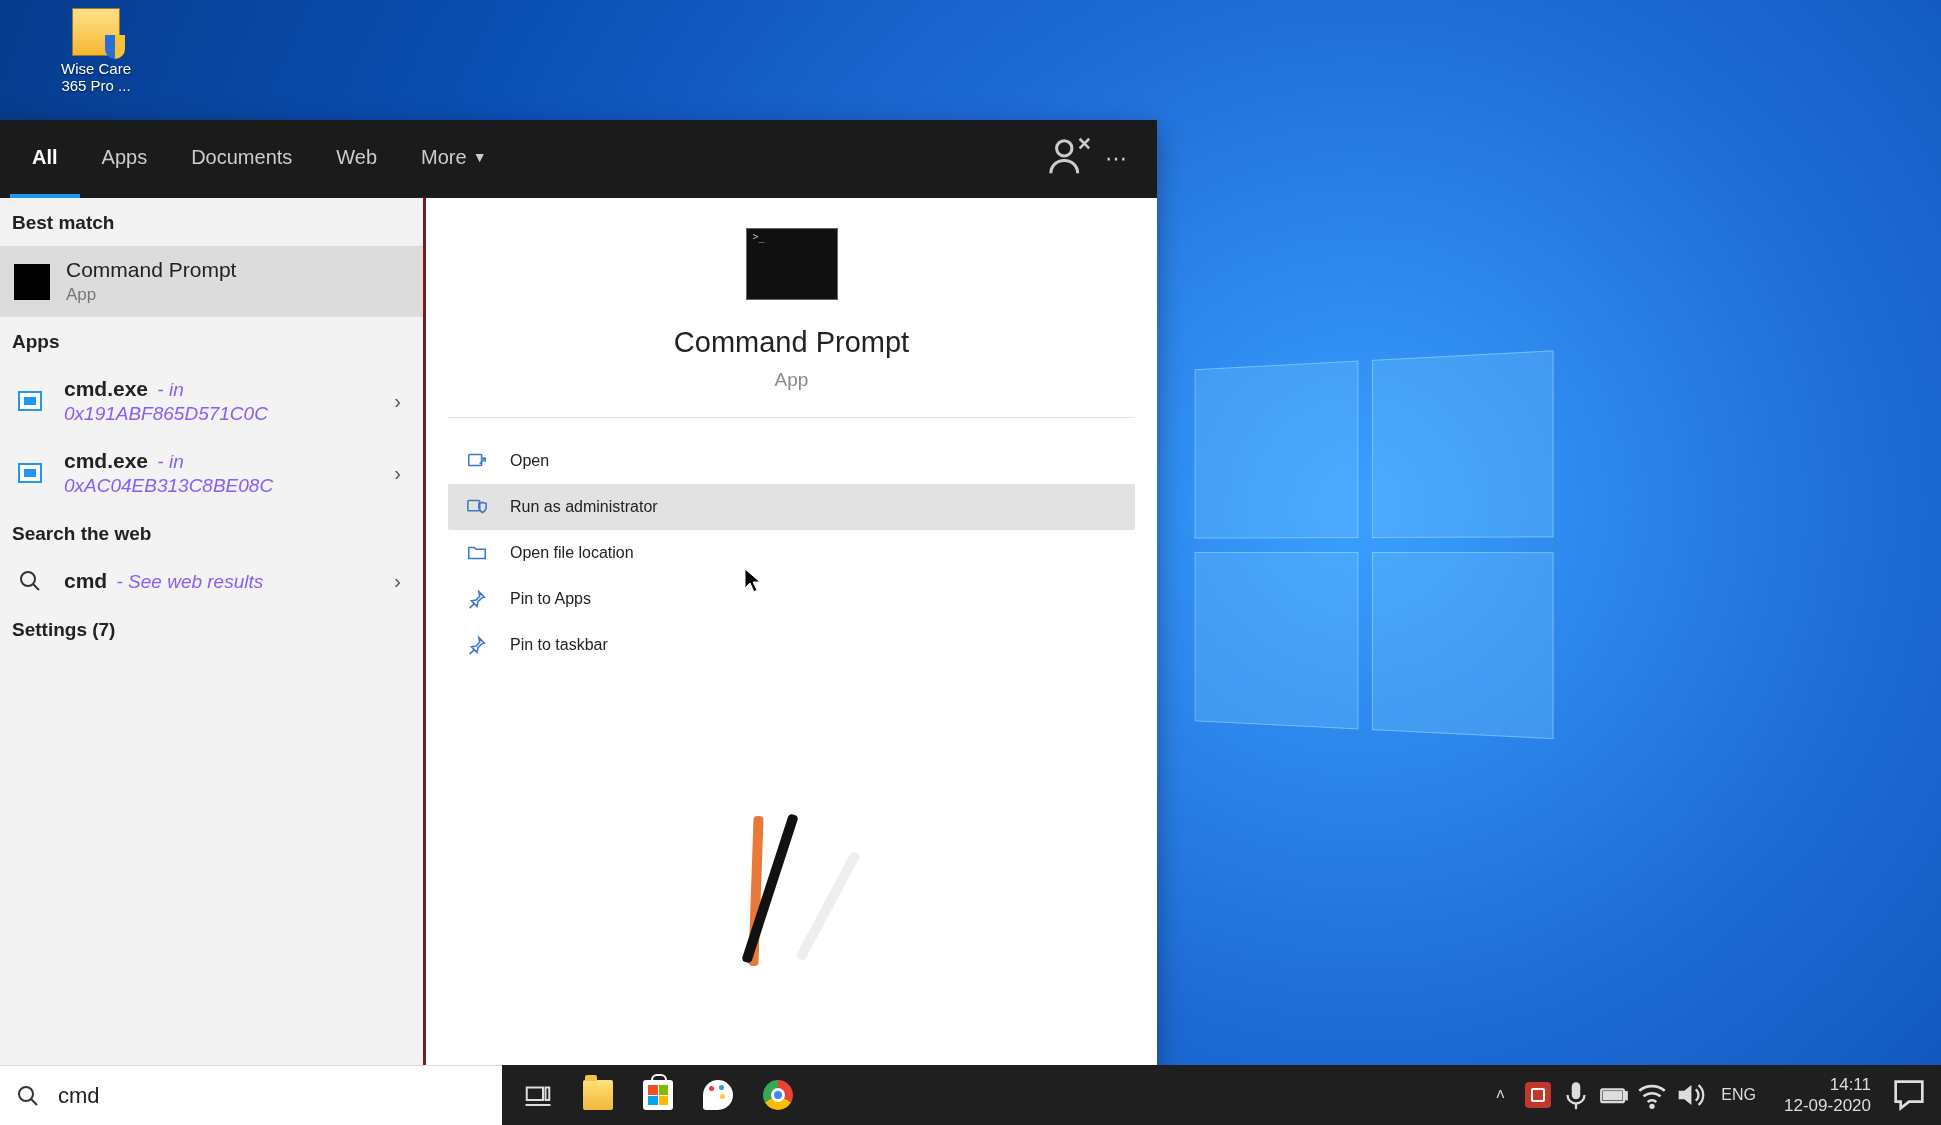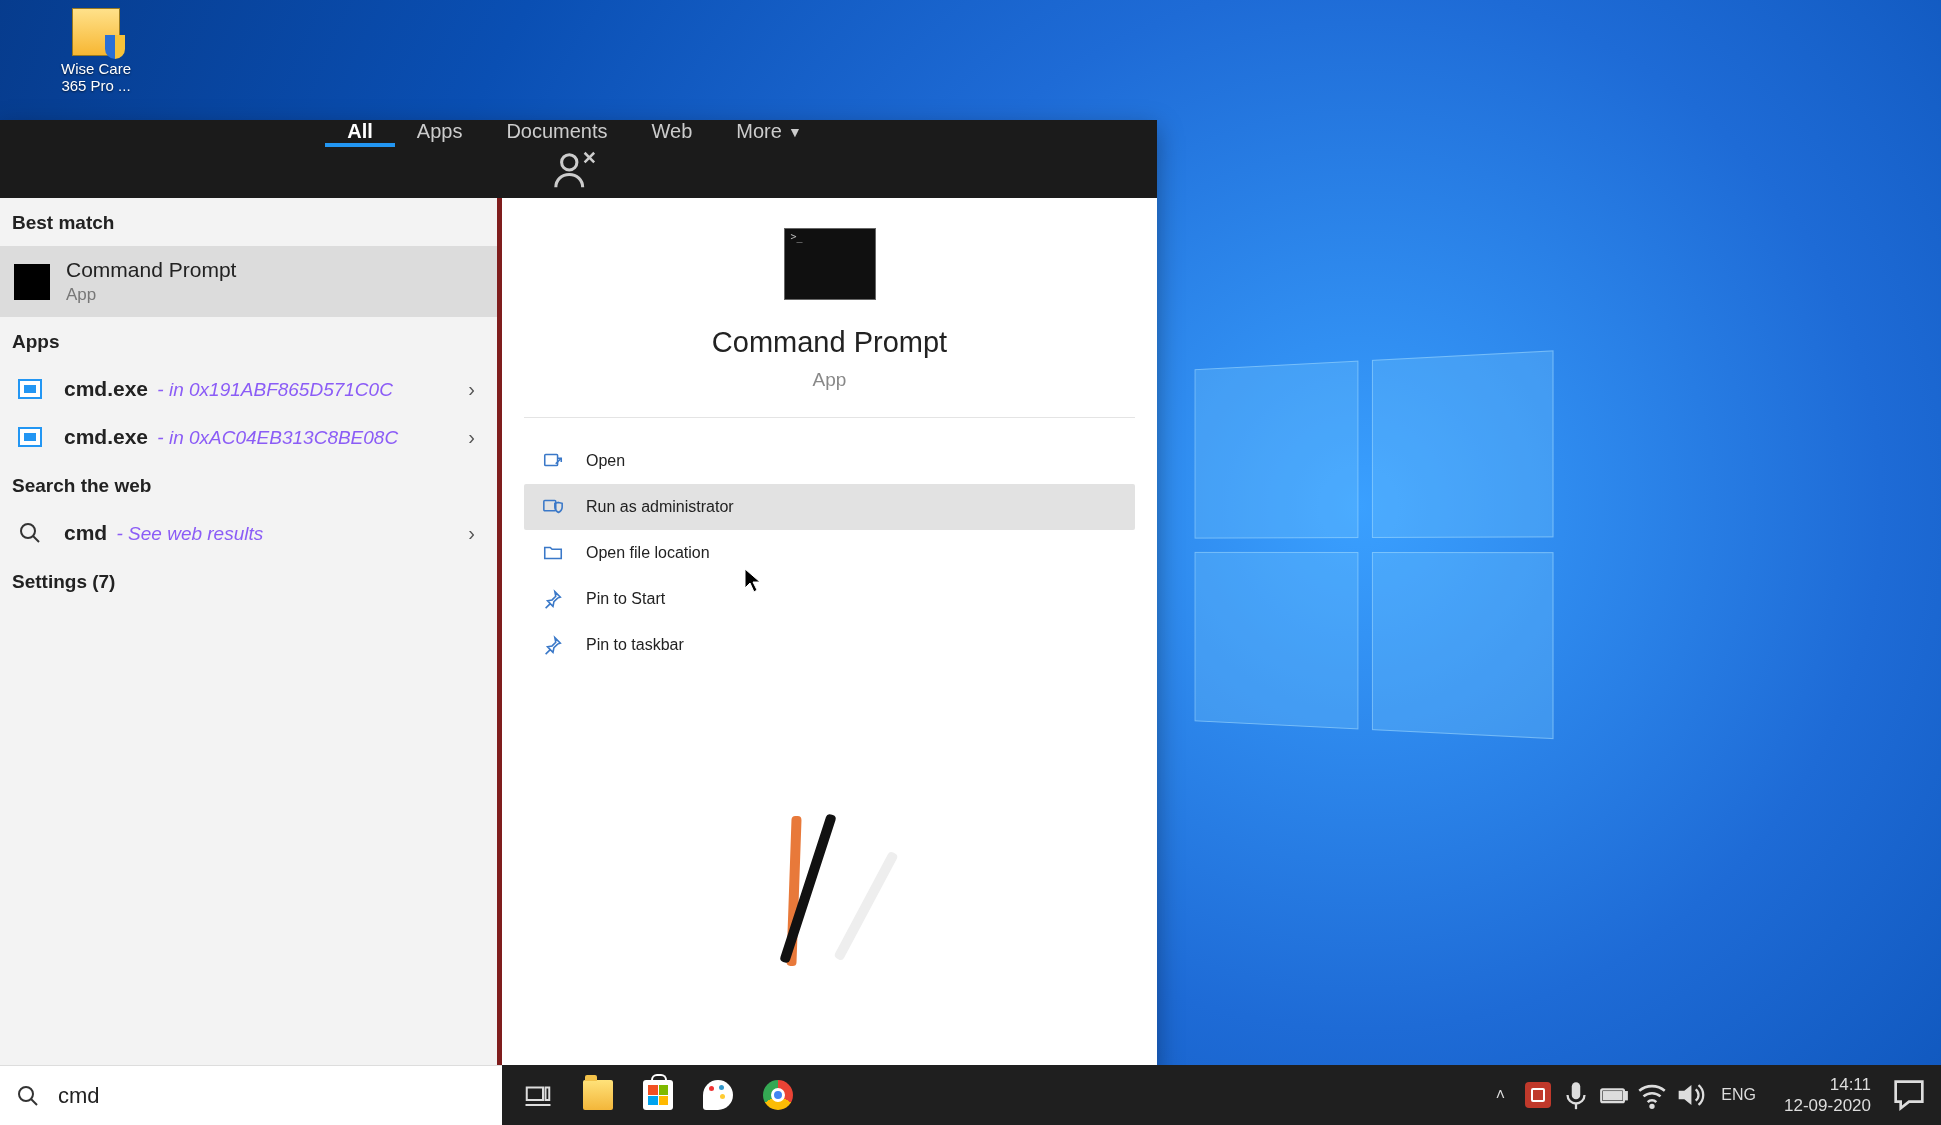--- a/index.html
+++ b/index.html
@@ -61,21 +61,20 @@
     flex-direction: column;
   }
 
   .search-header {
     background: #1b1b1b;
     height: 78px;
     display: flex;
     align-items: center;
     color: #ddd;
     padding: 0 18px 0 10px;
-    flex-direction: column;
   }
   .filter-tabs { display: flex; align-items: stretch; height: 100%; }
   .filter-tab {
     padding: 0 22px;
     display: flex; align-items: center;
     font-size: 20px;
     color: #ccc;
     cursor: pointer;
     height: 100%;
     border-bottom: 4px solid transparent;
@@ -84,24 +83,24 @@
   .filter-tab .chev { margin-left: 6px; font-size: 14px; }
   .header-spacer { flex: 1; }
   .header-icon { width: 46px; text-align: center; font-size: 22px; color: #ccc; }
 
   .search-body {
     flex: 1;
     display: flex;
     overflow: hidden;
   }
   .left-pane {
-    width: 502px;
+    width: 426px;
     background: #f3f3f3;
     overflow-y: auto;
-    border-right: 5px solid #7f1d1d;
+    border-right: 3px solid #7f1d1d;
   }
   .section-label {
     padding: 14px 12px 12px;
     font-size: 19px;
     font-weight: 600;
     color: #222;
     background: #f3f3f3;
   }
   .result-row {
     display: flex;
@@ -389,21 +388,21 @@
         <div class="action-item">
           <span class="act-icon"><svg viewBox="0 0 24 24" fill="none" stroke="currentColor" stroke-width="1.7">
                 <path d="M3 6h6l2 2h10v10H3z"></path>
               </svg></span>
           <span>Open file location</span>
         </div>
         <div class="action-item">
           <span class="act-icon"><svg viewBox="0 0 24 24" fill="none" stroke="currentColor" stroke-width="1.7">
                 <path d="M14 4l6 6-3 1-4 4-1 5-3-3-5 5 5-5-3-3 5-1 4-4z"></path>
               </svg></span>
-          <span>Pin to Start</span>
+          <span>Pin to Apps</span>
         </div>
         <div class="action-item">
           <span class="act-icon"><svg viewBox="0 0 24 24" fill="none" stroke="currentColor" stroke-width="1.7">
                 <path d="M14 4l6 6-3 1-4 4-1 5-3-3-5 5 5-5-3-3 5-1 4-4z"></path>
               </svg></span>
           <span>Pin to taskbar</span>
         </div>
       </div>
 
       <div class="wm">

